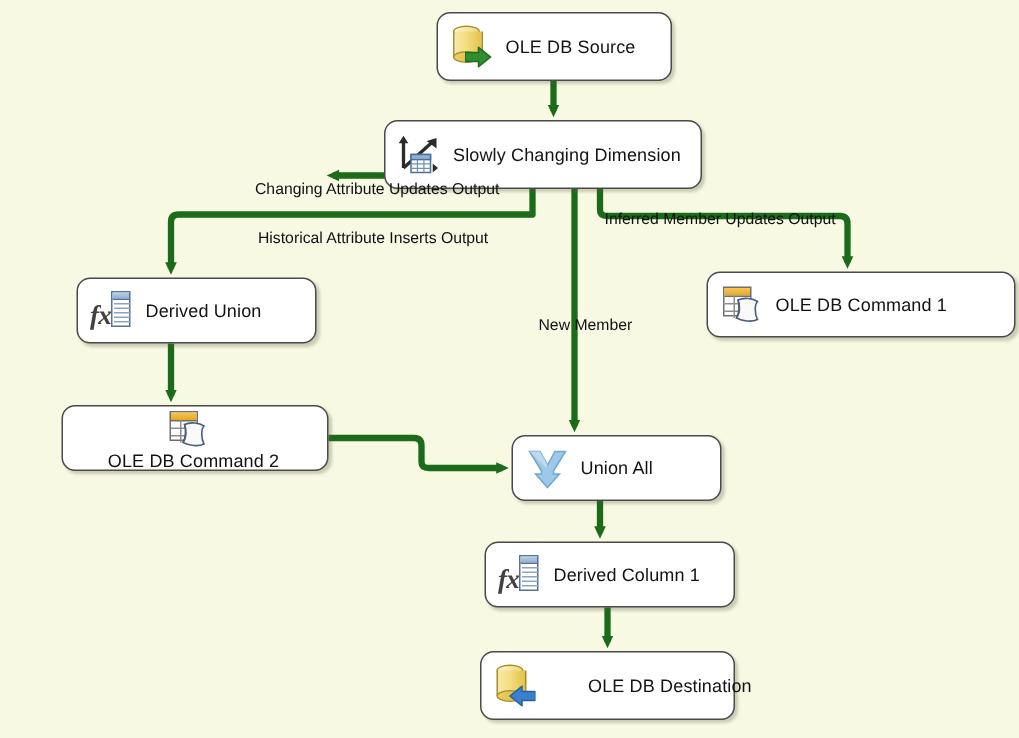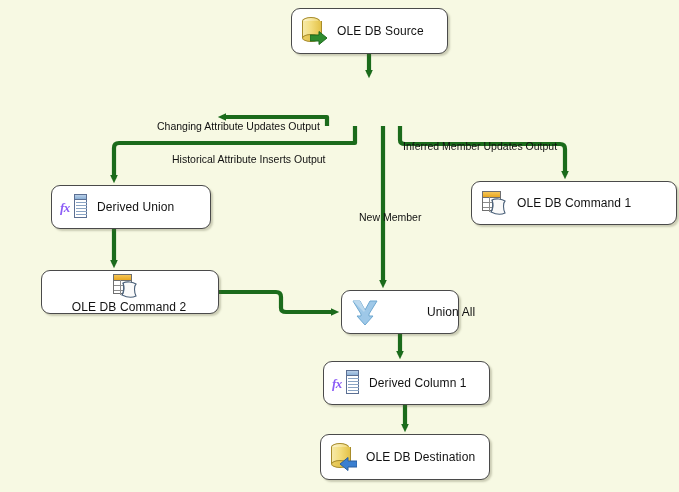--- a/index.html
+++ b/index.html
@@ -59,22 +59,22 @@
   .tbl .hdr{position:absolute;left:0;top:0;width:100%;height:5px;
        background:linear-gradient(to bottom,#f6c657,#e8a721);
        border-bottom:1px solid #6f6f6f;}
   .tbl .vl{position:absolute;top:5px;left:6px;width:1px;height:15px;background:#8d8d8d;}
   .tbl .hl1{position:absolute;left:0;top:10px;width:100%;height:1px;background:#8d8d8d;}
   .tbl .hl2{position:absolute;left:0;top:15px;width:100%;height:1px;background:#8d8d8d;}
   .scroll{position:absolute;left:9px;top:9px;}
 
   
   .fx{position:absolute;left:0px;top:8px;font-style:italic;
-      font-family:"Liberation Serif", serif;font-size:13px;
-      font-weight:bold;color:#8b5cf6;letter-spacing:-.5px;}
+      font-family:"Liberation Serif", serif;font-size:18px;
+      font-weight:bold;color:#404040;letter-spacing:-.5px;}
   .col{position:absolute;left:14px;top:2px;width:13px;height:24px;
        background:#ffffff;border:1px solid #5b6f93;box-sizing:border-box;}
   .col .ch{position:absolute;left:0;top:0;width:100%;height:4px;
        background:linear-gradient(to bottom,#b9cfe8,#8bb0d6);
        border-bottom:1px solid #5b6f93;}
   .col .r{position:absolute;left:1px;width:11px;height:1px;background:#8aa4c4;}
 
   
   .scd{position:absolute;left:0;top:0;width:30px;height:30px;}
 
@@ -127,20 +127,35 @@
           <span class="body"></span>
           <span class="bot"></span>
         </span>
       <svg class="arrow-out" width="18" height="14" viewBox="0 0 18 14">
         <path d="M0,4 L9,4 L9,0.5 L17,7 L9,13.5 L9,10 L0,10 Z" fill="#2f8c2f" stroke="#1d6b1d" stroke-width="1"></path>
       </svg>
     </span>
     <span class="lbl">OLE DB Source</span>
   </div>
 
+  <div class="node" style="left:256px;top:80px;width:212px;height:46px;">
+    <span class="ico">
+      <svg class="scd" width="30" height="30" viewBox="0 0 30 30">
+        <path d="M4,24 L4,5" stroke="#2b2b2b" stroke-width="2.2" fill="none"></path>
+        <path d="M4,2.5 L7.2,7.5 L0.8,7.5 Z" fill="#2b2b2b"></path>
+        <path d="M4,24 L24,6" stroke="#2b2b2b" stroke-width="2.2" fill="none"></path>
+        <path d="M26,4 L26,11 L19.5,6 Z" fill="#2b2b2b"></path>
+        <rect x="9" y="15" width="13" height="12" fill="#ffffff" stroke="#4d6d95" stroke-width="1"></rect>
+        <rect x="9" y="15" width="13" height="3.4" fill="#8fb2d8" stroke="#4d6d95" stroke-width="1"></rect>
+        <path d="M13.3,18.4 L13.3,27 M17.6,18.4 L17.6,27 M9,21.3 L22,21.3 M9,24.2 L22,24.2" stroke="#6f90b5" stroke-width="0.8"></path>
+        <path d="M23.5,21 L27,24 L23.5,27 Z" fill="#2b2b2b"></path>
+      </svg>
+    </span>
+    <span class="lbl">Slowly Changing Dimension</span>
+  </div>
 
 
   <div class="node" style="left:51px;top:185px;width:160px;height:44px;">
     <span class="ico">
       <span class="fx">fx</span>
       <span class="col">
           <span class="ch"></span>
         <span class="r" style="top:7px"></span>
           <span class="r" style="top:10px"></span>
         <span class="r" style="top:13px"></span>
@@ -176,21 +191,21 @@
           <span class="hl2"></span>
         </span>
       <svg class="scroll" width="19" height="19" viewBox="0 0 19 19">
         <path d="M3,3 C7,1 13,2 16,4 C14,6 14,12 16,16 C12,18 6,17 2,15 C4,12 4,6 3,3 Z" fill="#fafafa" stroke="#4a6079" stroke-width="1.1"></path>
         <path d="M3,3 C4.5,6 4.5,12 2,15" fill="none" stroke="#4a6079" stroke-width="1"></path>
       </svg>
     </span>
     <span class="lbl">OLE DB Command 2</span>
   </div>
 
-  <div class="node" style="left:341px;top:290px;width:118px;height:44px;gap:40px;">
+  <div class="node" style="left:341px;top:290px;width:140px;height:44px;">
     <span class="ico">
       <svg class="uni" width="28" height="28" viewBox="0 0 28 28">
         <path d="M2,3 L9,3 L14,12 L19,3 L26,3 L18,16 L18,18 L22,18 L14,27 L6,18 L10,18 L10,16 Z" fill="#9ec8e8" stroke="#6fa8d0" stroke-width="1"></path>
         <path d="M2,3 L9,3 L14,12 L13,14 Z" fill="#bcd9ee"></path>
       </svg>
     </span>
     <span class="lbl">Union All</span>
   </div>
 
   <div class="node" style="left:323px;top:361px;width:167px;height:44px;">
@@ -201,32 +216,32 @@
         <span class="r" style="top:7px"></span>
           <span class="r" style="top:10px"></span>
         <span class="r" style="top:13px"></span>
           <span class="r" style="top:16px"></span>
         <span class="r" style="top:19px"></span>
       </span>
     </span>
     <span class="lbl">Derived Column 1</span>
   </div>
 
-  <div class="node" style="left:320px;top:434px;width:170px;height:46px;">
+  <div class="node" style="left:320px;top:434px;width:170px;height:46px;gap:26px;">
     <span class="ico">
       <span class="cyl">
           <span class="top"></span>
           <span class="body"></span>
           <span class="bot"></span>
         </span>
       <svg class="arrow-in" width="18" height="14" viewBox="0 0 18 14">
         <path d="M18,4 L9,4 L9,0.5 L1,7 L9,13.5 L9,10 L18,10 Z" fill="#3a7fd0" stroke="#2a5f9e" stroke-width="1"></path>
       </svg>
     </span>
     <span class="lbl">OLE DB Destination</span>
   </div>
 
-  <span class="wlabel" style="left:157px;top:121px;">Changing Attribute Updates Output</span>
+  <span class="wlabel" style="left:170px;top:121px;">Changing Attribute Updates Output</span>
   <span class="wlabel" style="left:172px;top:154px;">Historical Attribute Inserts Output</span>
   <span class="wlabel" style="left:403px;top:141px;">Inferred Member Updates Output</span>
   <span class="wlabel" style="left:359px;top:212px;">New Member</span>
 
 </div>
 
 </body></html>

